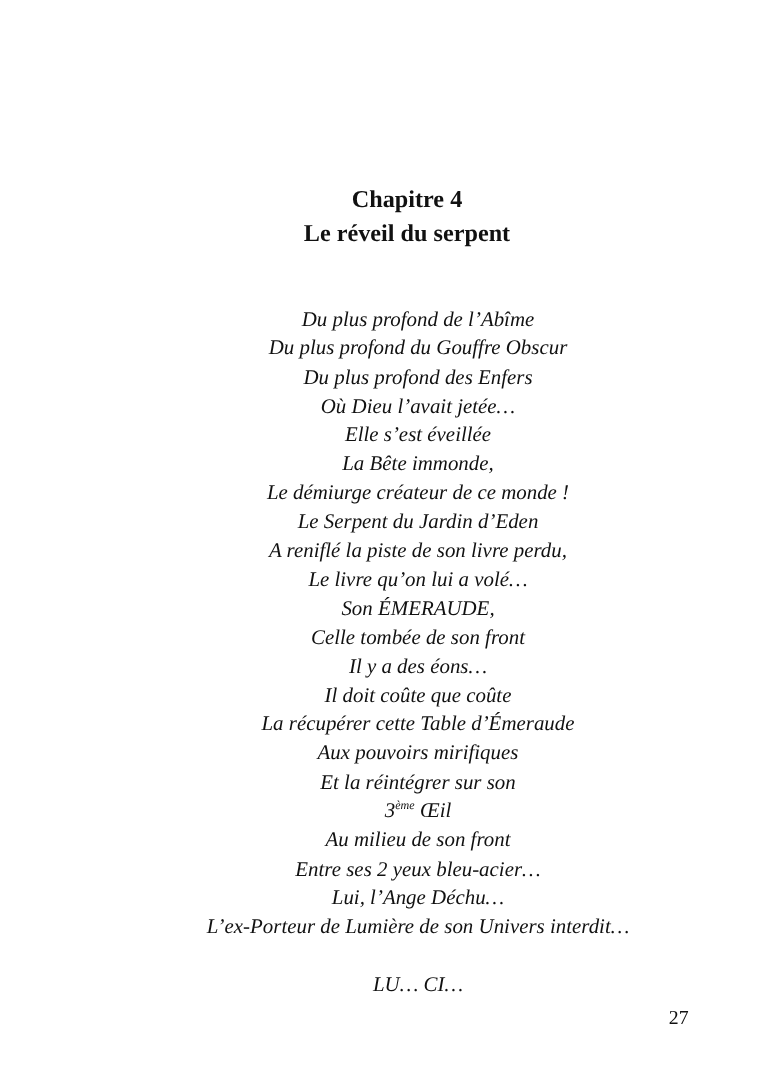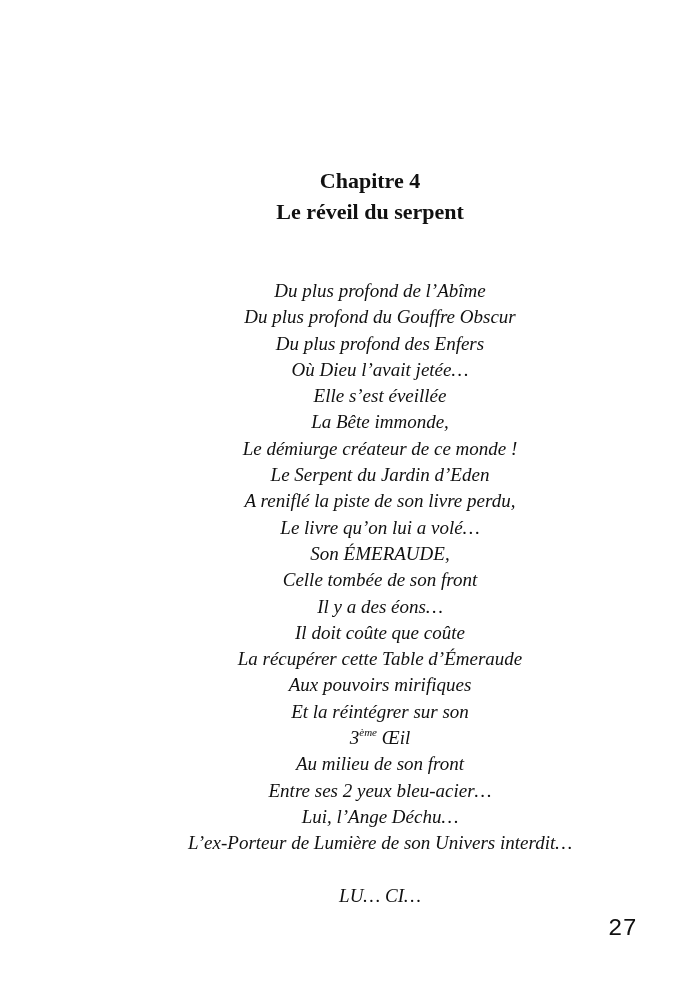--- a/index.html
+++ b/index.html
@@ -13,21 +13,21 @@
     }
     .poem {
       position: absolute; left: 0; width: 760px; top: 278px;
       text-align: center; font-style: italic; font-size: 19px; line-height: 26.3px;
     }
     .poem .line { display: block; white-space: nowrap; }
     .poem .blank { height: 26.3px; }
     sup.ord { font-size: 11px; vertical-align: 8px; line-height: 0; }
     .page-number {
       position: absolute; left: 608px; top: 915px;
-      font-size: 24px; font-family: Liberation Mono, monospace;
+      font-size: 18px; font-family: Liberation Serif, serif;
     }
   </style>
 </head>
 <body>
 
 <div class="chapter-heading">
   <div>Chapitre 4</div>
   <div>Le réveil du serpent</div>
 </div>
 

